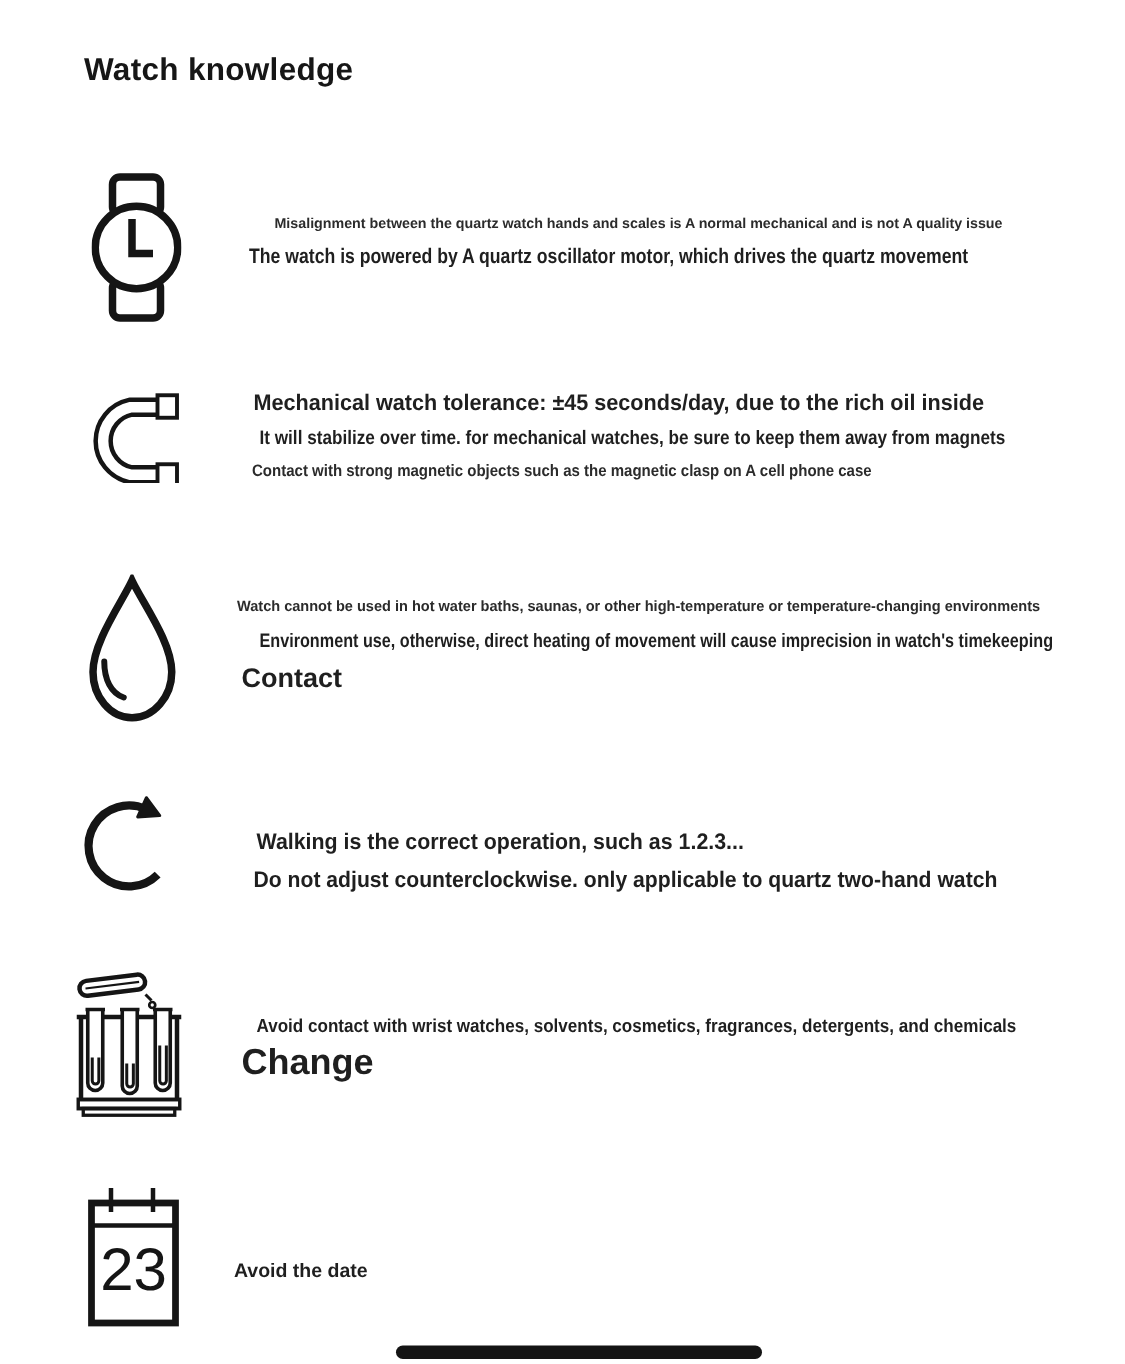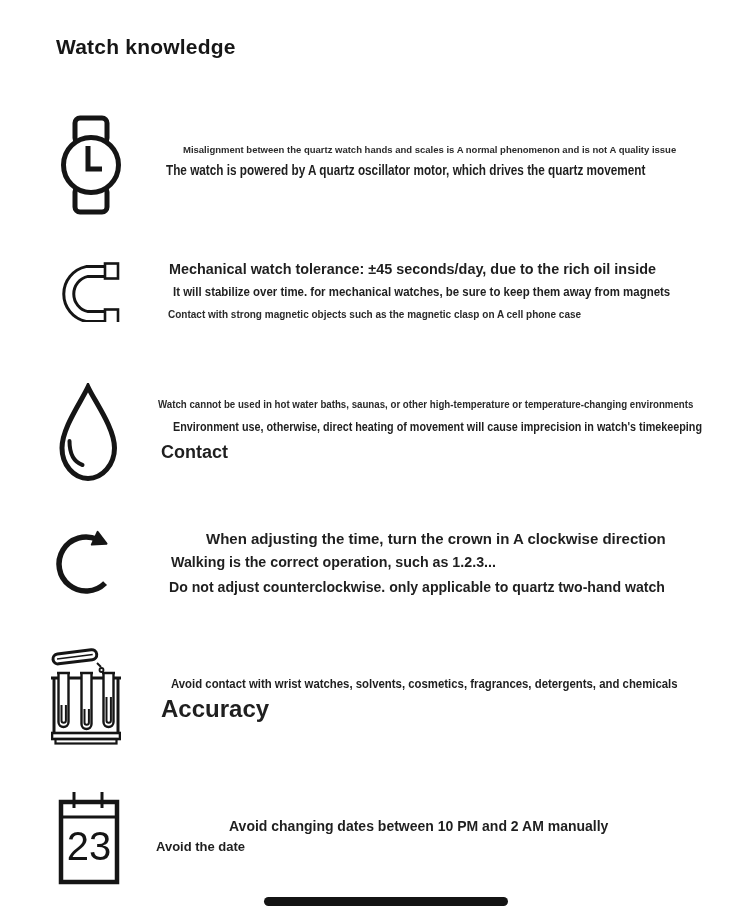--- a/index.html
+++ b/index.html
@@ -57,21 +57,21 @@
   <div class="ln title">Watch knowledge</div>
 
   <div class="icon i-watch">
     <svg viewBox="0 0 60 100" fill="none" stroke="#151515">
       <rect x="14" y="3" width="32" height="25" rx="5" stroke-width="5"></rect>
       <rect x="14" y="72" width="32" height="25" rx="5" stroke-width="5"></rect>
       <circle cx="30" cy="50" r="27.5" fill="#ffffff" stroke-width="5"></circle>
       <path d="M27,31 L27,54 L41,54" stroke-width="5"></path>
     </svg>
   </div>
-  <div class="ln s1l1">Misalignment between the quartz watch hands and scales is A normal phenomenon and is not A quality issue</div>
+  <div class="ln s1l1">Misalignment between the quartz watch hands and scales is A normal mechanical and is not A quality issue</div>
   <div class="ln s1l2">The watch is powered by A quartz oscillator motor, which drives the quartz movement</div>
 
   <div class="icon i-magnet">
     <svg viewBox="0 0 64 60" fill="none">
       <path d="M56,9.5 H31 A23,23 0 0 0 31,54.5 H56" stroke="#151515" stroke-width="13"></path>
       <path d="M56,9.5 H31 A23,23 0 0 0 31,54.5 H56" stroke="#ffffff" stroke-width="7"></path>
       <rect x="49" y="1.5" width="13" height="15" fill="#ffffff" stroke="#151515" stroke-width="2.6"></rect>
       <rect x="49" y="47.5" width="13" height="15" fill="#ffffff" stroke="#151515" stroke-width="2.6"></rect>
     </svg>
   </div>
@@ -88,21 +88,20 @@
   <div class="ln s3l1">Watch cannot be used in hot water baths, saunas, or other high-temperature or temperature-changing environments</div>
   <div class="ln s3l2">Environment use, otherwise, direct heating of movement will cause imprecision in watch's timekeeping</div>
   <div class="ln s3l3">Contact</div>
 
   <div class="icon i-rotate">
     <svg viewBox="0 0 67 78" fill="none">
       <path d="M43.4,15.5 A27,27 0 1 0 51.1,59.1" stroke="#151515" stroke-width="5.5"></path>
       <path d="M52.5,19.7 L37.8,20.6 L43.6,7.8 Z" fill="#151515" stroke="#151515" stroke-width="2" stroke-linejoin="round"></path>
     </svg>
   </div>
-  <div class="ln s4l1">When adjusting the time, turn the crown in A clockwise direction</div>
   <div class="ln s4l2">Walking is the correct operation, such as 1.2.3...</div>
   <div class="ln s4l3">Do not adjust counterclockwise. only applicable to quartz two-hand watch</div>
 
   <div class="icon i-tubes">
     <svg viewBox="0 0 70 100" fill="none" stroke="#151515">
       <g transform="rotate(-7 6 14)">
         <rect x="2" y="9" width="44" height="10" rx="5" stroke-width="3"></rect>
         <path d="M6,14 H42" stroke-width="1.5"></path>
       </g>
       <path d="M46,18 L50,22" stroke-width="2"></path>
@@ -118,29 +117,28 @@
       <g stroke-width="2">
         <path d="M10.5,60 V75.5 A2.2,2.2 0 0 0 14.9,75.5 V60"></path>
         <path d="M33.5,64 V77.5 A2.2,2.2 0 0 0 37.9,77.5 V64"></path>
         <path d="M55.5,52 V75.5 A2.2,2.2 0 0 0 59.9,75.5 V52"></path>
       </g>
       <rect x="1" y="88" width="68" height="6" stroke-width="2.6"></rect>
       <rect x="4.5" y="94" width="61" height="4.5" stroke-width="2.2"></rect>
     </svg>
   </div>
   <div class="ln s5l1">Avoid contact with wrist watches, solvents, cosmetics, fragrances, detergents, and chemicals</div>
-  <div class="ln s5l2">Accuracy</div>
+  <div class="ln s5l2">Change</div>
 
   <div class="icon i-calendar">
     <svg viewBox="0 0 62 95" fill="none" stroke="#151515">
       <rect x="3" y="12" width="56" height="80" stroke-width="4.5"></rect>
       <path d="M3,27 H59" stroke-width="3"></path>
       <path d="M16,2 V18" stroke-width="3"></path>
       <path d="M44,2 V18" stroke-width="3"></path>
       <text class="cal-num" x="31" y="70" text-anchor="middle" font-size="40" fill="#151515" stroke="none">23</text>
     </svg>
   </div>
-  <div class="ln s6l1">Avoid changing dates between 10 PM and 2 AM manually</div>
   <div class="ln s6l2">Avoid the date</div>
 
   <div class="home-indicator"></div>
 
 </div>
 
 </body></html>

